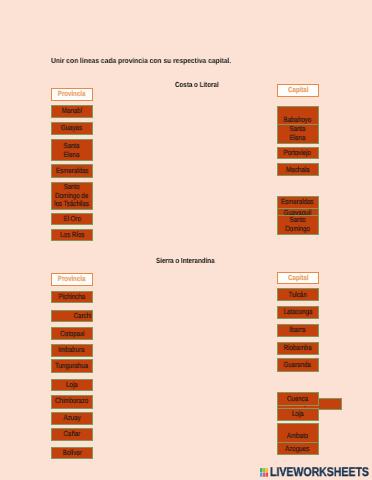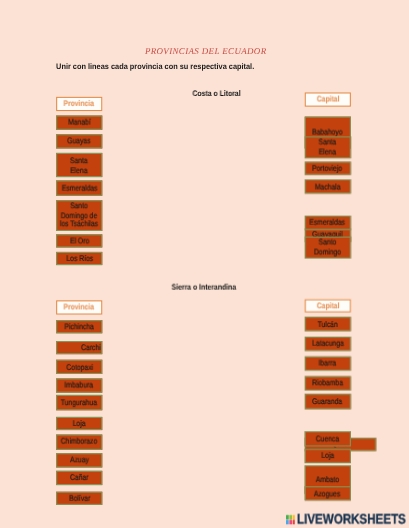--- a/index.html
+++ b/index.html
@@ -56,21 +56,20 @@
     font-size:12.6px;font-weight:700;color:#16314e;letter-spacing:0;-webkit-text-stroke:0.3px #16314e;
     line-height:12.6px;
     font-family:"Liberation Sans",sans-serif;white-space:nowrap;
     transform:scaleX(.837) translateZ(0);transform-origin:left center;will-change:transform;
   }
 </style>
 </head>
 <body>
 
 <div class="sheet">
-  <div id="title">PROVINCIAS DEL ECUADOR</div>
   <div id="subtitle">Unir con lineas cada provincia con su respectiva capital.</div>
 
   <div class="sect-head" style="left:174.6px;top:79.8px">Costa o Litoral</div>
   <div class="sect-head" style="left:155.6px;top:255.6px">Sierra o Interandina</div>
 
   <div id="cols">
       <div class="cell head" style="left: 51px; top: 88px; width: 42px; height: 12.6px;"><span>Provincia</span></div>
       <div class="cell" style="left: 51px; top: 104.6px; width: 42px; height: 13.3px;"><span>Manabí</span></div>
       <div class="cell" style="left: 51px; top: 121.9px; width: 42px; height: 13.4px;"><span>Guayas</span></div>
       <div class="cell" style="left: 51px; top: 139.4px; width: 42px; height: 21.6px;"><span>Santa

